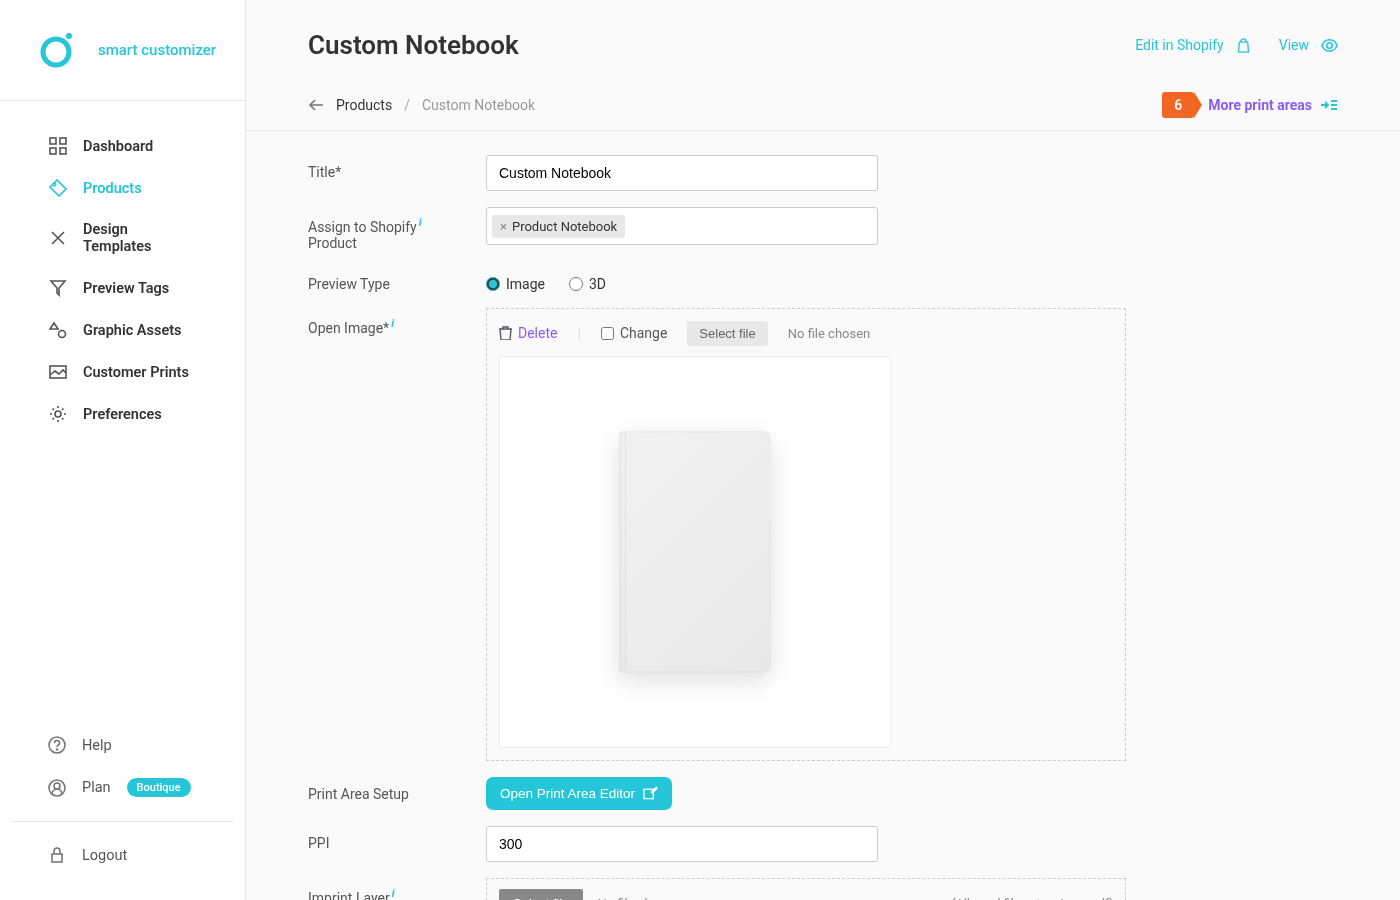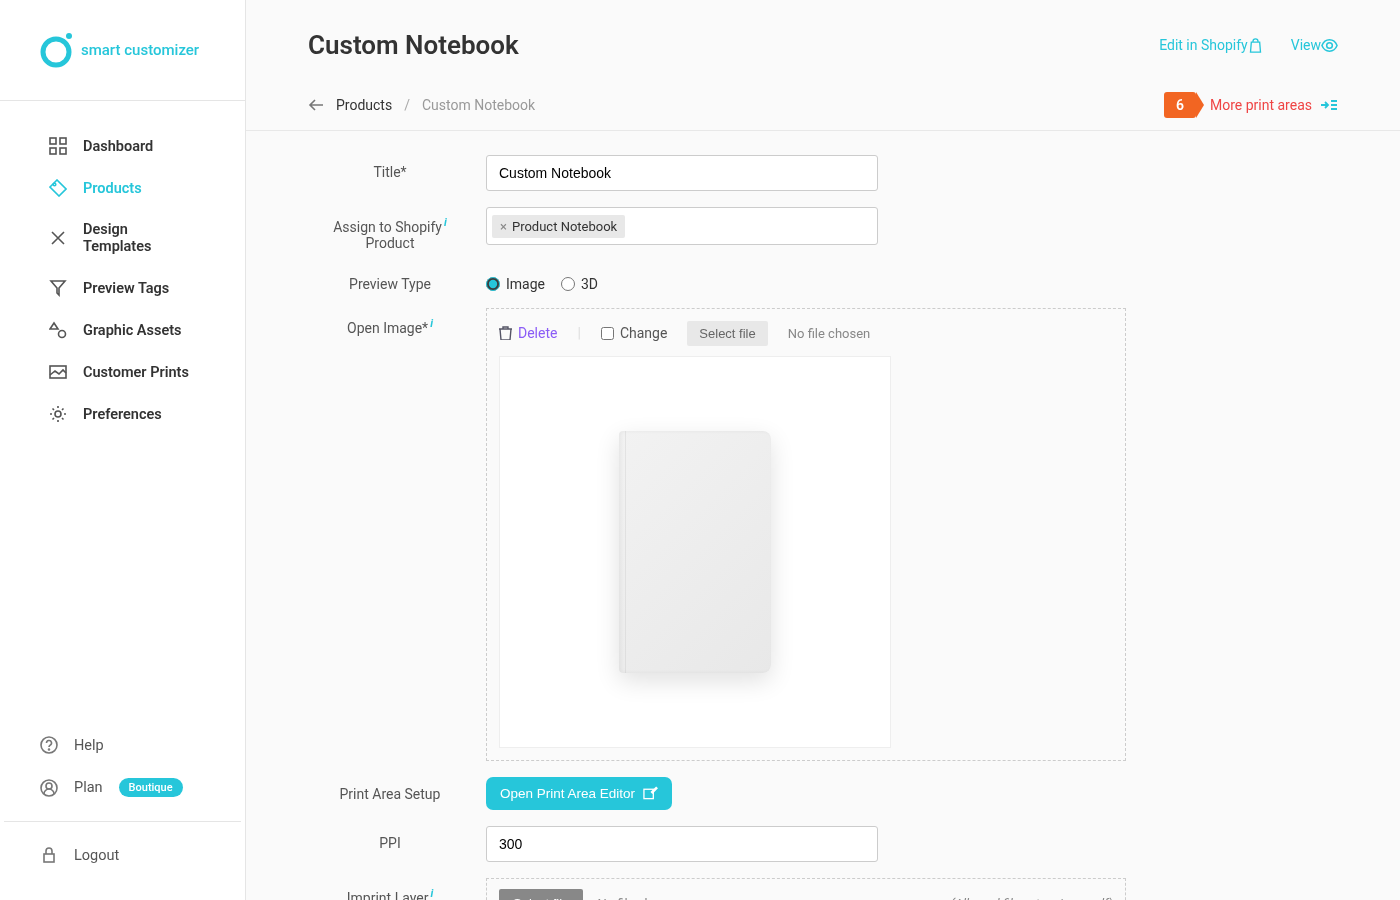--- a/index.html
+++ b/index.html
@@ -1,58 +1,58 @@
 <!DOCTYPE html>
 <html><head>
 <meta charset="utf-8">
 <style>
 * { margin: 0; padding: 0; box-sizing: border-box; }
 body { font-family: -apple-system, BlinkMacSystemFont, "Segoe UI", Roboto, sans-serif; background: #fff; color: #333; overflow: hidden; }
 .app { display: flex; height: 900px; width: 1400px; }
 
 
 .sidebar { width: 246px; border-right: 1px solid #e5e5e5; display: flex; flex-direction: column; background: #fff; }
-.sidebar-top { padding: 30px 24px 30px 36px; display: flex; align-items: center; gap: 5px; border-bottom: 1px solid #e5e5e5; }
+.sidebar-top { padding: 30px 24px 30px 36px; display: flex; align-items: center; gap: 22px; border-bottom: 1px solid #e5e5e5; }
 .logo-icon { width: 40px; height: 40px; color: #26c6da; }
 .logo-text { color: #26c6da; font-size: 15px; font-weight: 500; }
 .nav { padding: 24px 13px; flex: 1; }
 .nav-item { display: flex; align-items: center; gap: 16px; padding: 12px 36px; cursor: pointer; color: #333; font-size: 14.5px; font-weight: 600; }
 .nav-item.active { color: #26c6da; }
 .nav-item .icon { width: 18px; height: 18px; display: flex; align-items: center; justify-content: center; }
-.sidebar-bottom { padding: 12px 4px 24px; }
+.sidebar-bottom { padding: 12px 12px 24px; }
 .sidebar-bottom .nav-item { font-weight: 400; color: #555; }
 .plan-badge { background: #26c6da; color: #fff; font-size: 11px; padding: 3px 10px; border-radius: 12px; font-weight: 500; }
 .divider { border-top: 1px solid #e5e5e5; margin: 12px 0; }
 
 
 .main { flex: 1; display: flex; flex-direction: column; background: #fafafa; overflow-y: auto; }
 .header { padding: 30px 62px 20px; display: flex; align-items: center; justify-content: space-between; background: #fafafa; }
 .header h1 { font-size: 26px; font-weight: 600; color: #333; }
 .header-actions { display: flex; gap: 28px; align-items: center; }
-.header-link { color: #26c6da; font-size: 14px; display: flex; align-items: center; gap: 0; cursor: pointer; }
+.header-link { color: #26c6da; font-size: 14px; display: flex; align-items: center; gap: 12px; cursor: pointer; }
 .breadcrumb-bar { padding: 12px 62px; display: flex; align-items: center; justify-content: space-between; border-bottom: 1px solid #e8e8e8; }
 .breadcrumb { display: flex; align-items: center; gap: 12px; font-size: 14px; color: #666; }
 .breadcrumb .link { color: #333; cursor: pointer; }
 .breadcrumb .sep { color: #aaa; }
 .breadcrumb .current { color: #999; }
 .more-areas { display: flex; align-items: center; gap: 14px; }
 .badge-6 { background: #f26522; color: #fff; padding: 5px 12px; font-size: 14px; font-weight: 600; position: relative; border-radius: 3px; }
 .badge-6::after { content: ""; position: absolute; right: -8px; top: 50%; transform: translateY(-50%); border-left: 8px solid #f26522; border-top: 13px solid transparent; border-bottom: 13px solid transparent; }
-.more-link { color: #ef4444; font-size: 14px; display: flex; align-items: center; gap: 8px; cursor: pointer; }
+.more-link { color: #8b5cf6; font-size: 14px; display: flex; align-items: center; gap: 8px; cursor: pointer; font-weight: bold; }
 
 .form { padding: 24px 62px; }
 .form-row { display: flex; margin-bottom: 16px; align-items: flex-start; }
-.form-label { width: 178px; text-align: center; padding-right: 14px; padding-top: 9px; font-size: 14px; color: #555; }
+.form-label { width: 178px; text-align: left; padding-right: 14px; padding-top: 9px; font-size: 14px; color: #555; }
 .form-label .info { color: #26c6da; font-size: 11px; font-style: italic; font-weight: bold; cursor: help; margin-left: 2px; vertical-align: super; }
 .form-field { flex: 0 0 auto; }
 .text-input { width: 392px; padding: 9px 12px; border: 1px solid #ccc; border-radius: 3px; font-size: 14px; background: #fff; }
 .tag-input { width: 392px; min-height: 38px; padding: 5px; border: 1px solid #ccc; border-radius: 3px; background: #fff; display: flex; align-items: center; }
 .tag { background: #e8e8e8; padding: 4px 8px; font-size: 13px; border-radius: 2px; display: inline-flex; align-items: center; gap: 5px; }
 .tag-x { color: #888; font-size: 13px; cursor: pointer; }
-.radio-group { display: flex; gap: 16px; padding-top: 9px; font-size: 14px; }
+.radio-group { display: flex; gap: 24px; padding-top: 9px; font-size: 14px; }
 .radio-opt { display: flex; align-items: center; gap: 6px; }
 .radio-opt input { width: 14px; height: 14px; accent-color: #26c6da; }
 
 .image-box { width: 640px; border: 1px dashed #ccc; background: #fafafa; padding: 12px; }
 .image-toolbar { display: flex; align-items: center; gap: 20px; padding-bottom: 10px; font-size: 14px; }
 .tb-btn { display: flex; align-items: center; gap: 6px; color: #555; cursor: pointer; }
 .tb-btn.delete { color: #8b5cf6; }
 .tb-sep { color: #ddd; }
 .select-file-btn { background: #e8e8e8; color: #666; padding: 5px 12px; border: none; font-size: 13px; border-radius: 2px; cursor: pointer; }
 .no-file { color: #888; font-size: 13px; }

